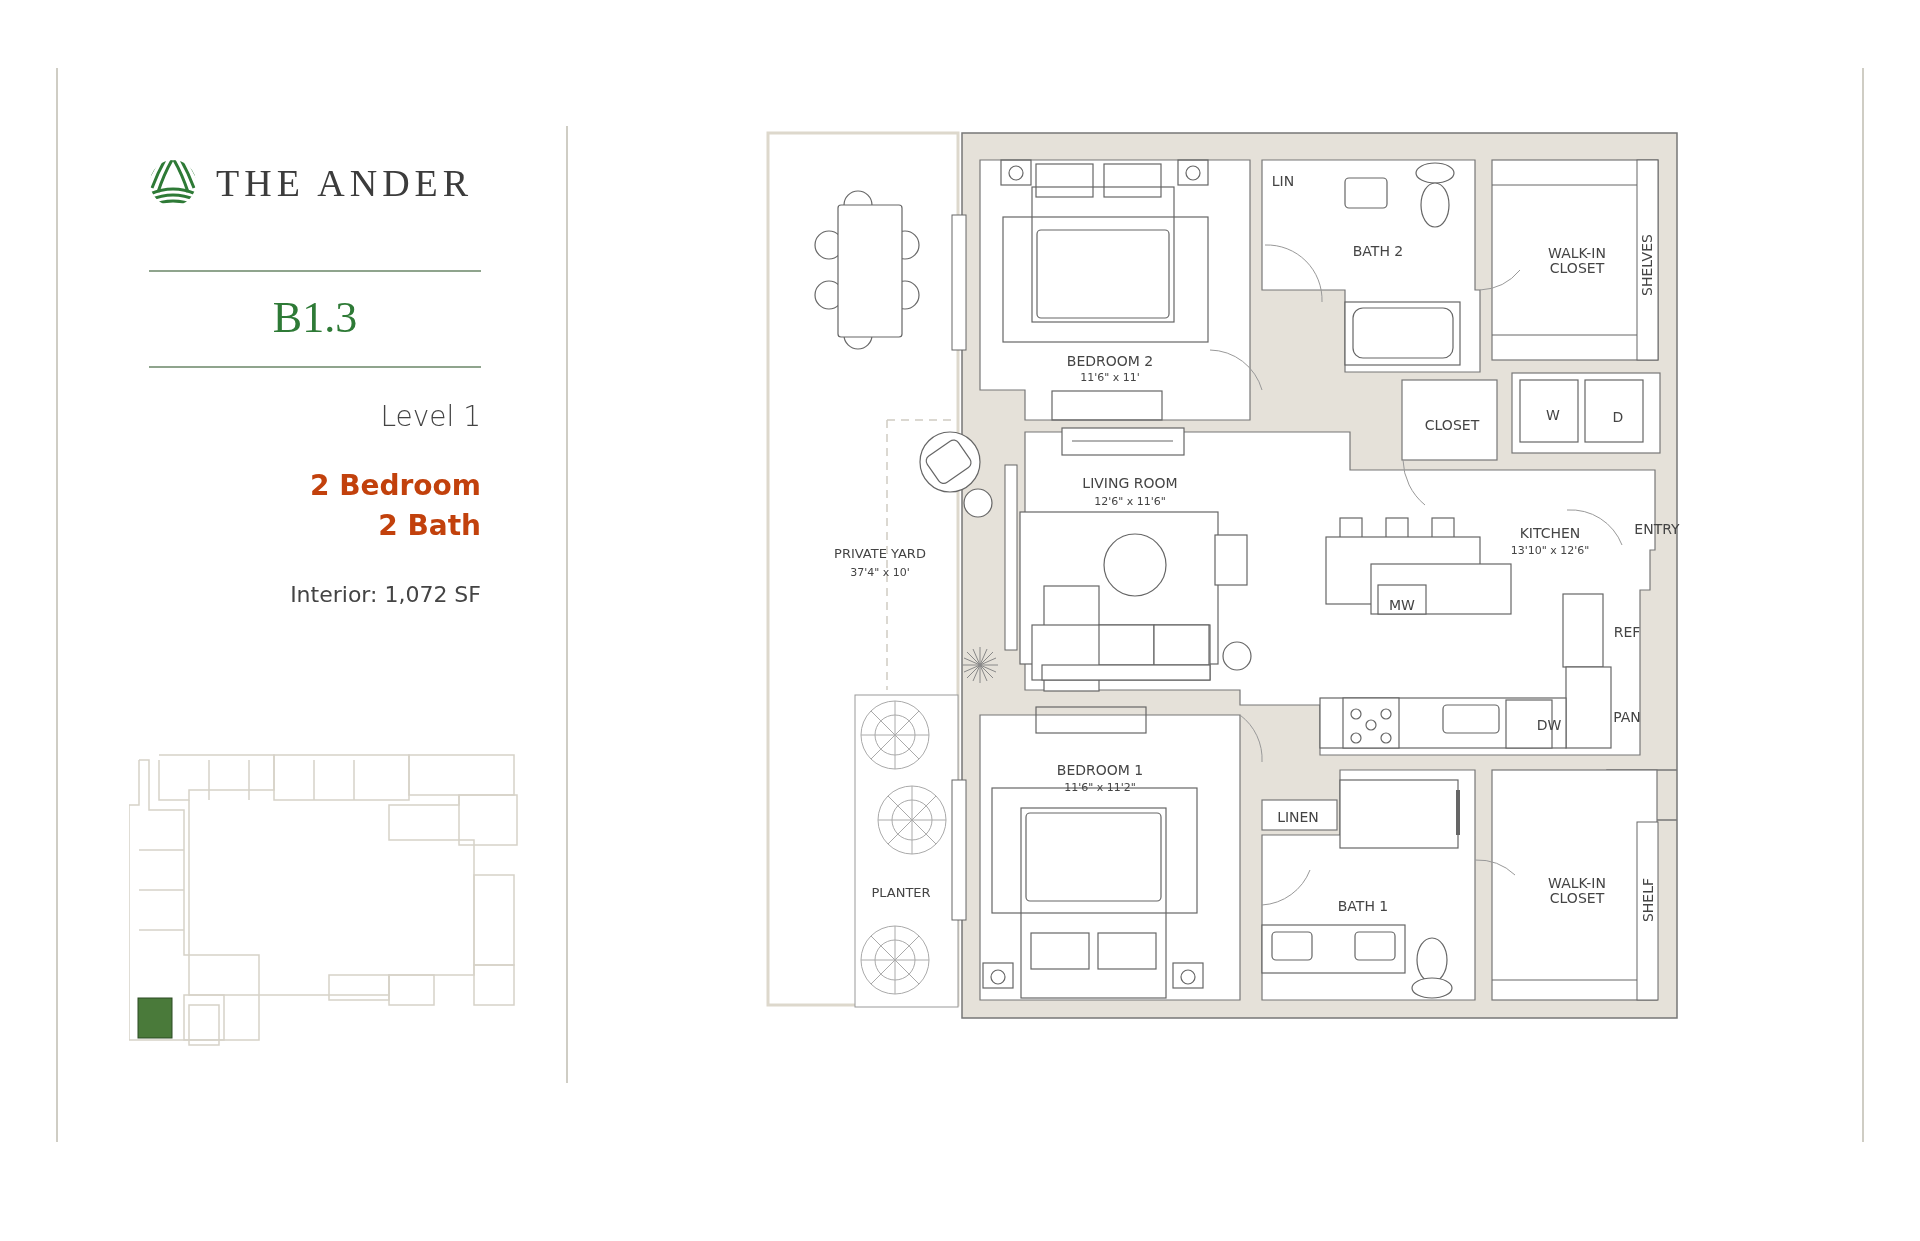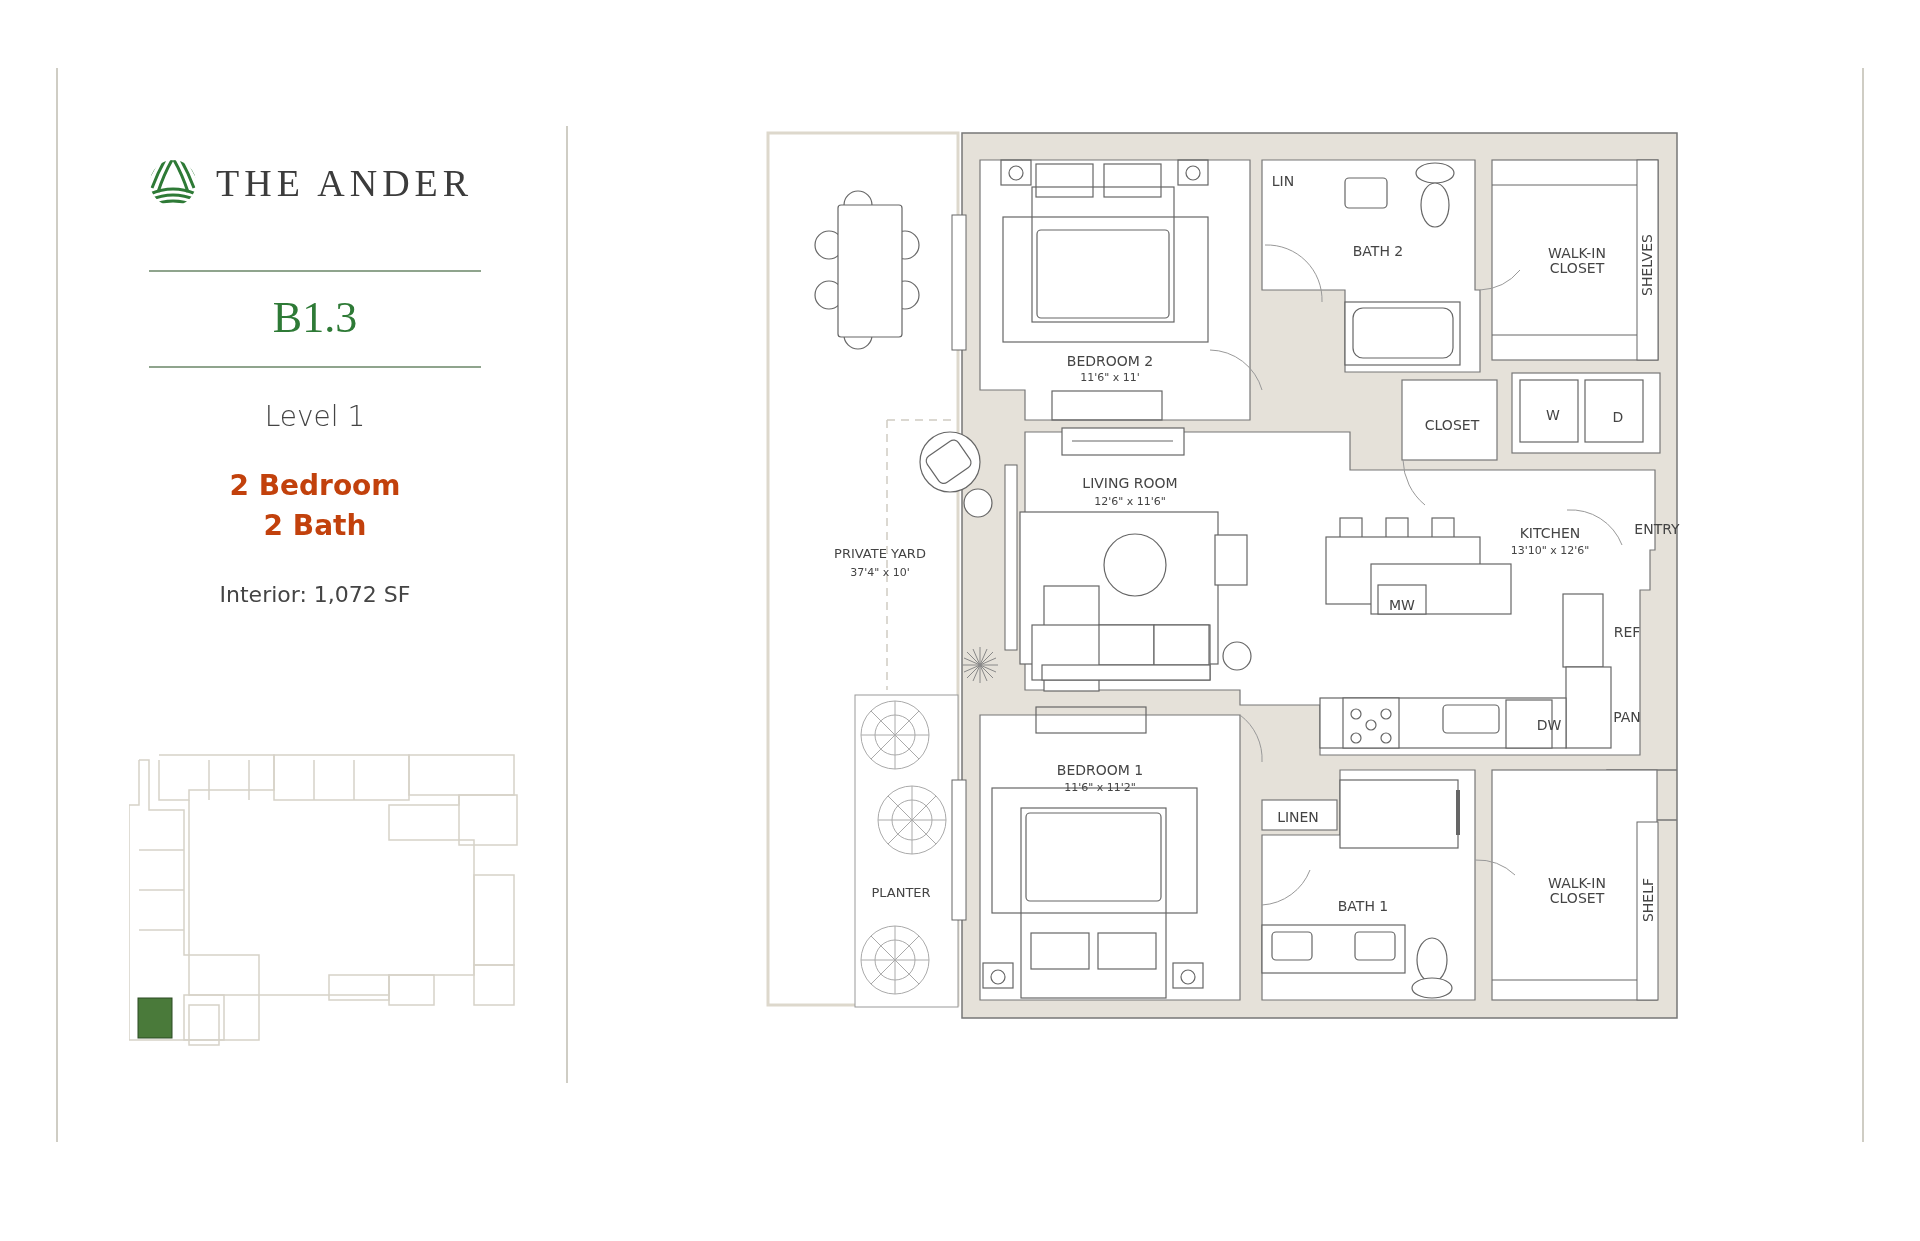--- a/index.html
+++ b/index.html
@@ -6,21 +6,21 @@
   body{width:1920px;height:1241px;position:relative;overflow:hidden;font-family:"Liberation Sans",sans-serif;color:#3a3a3a;}
   .vline{position:absolute;width:2px;background:#cfcdc4;}
   #left-border{left:56px;top:68px;height:1074px;}
   #right-border{left:1862px;top:68px;height:1074px;}
   #divider{left:566px;top:126px;height:957px;width:1.5px;}
   .logo{position:absolute;left:148px;top:158px;display:flex;align-items:center;}
   .logo-text{font-family:"Liberation Serif",serif;font-size:38px;letter-spacing:5px;color:#3c3c3c;margin-left:18px;}
   .hr{position:absolute;left:149px;width:332px;height:2px;background:#8fa48d;}
   #hr1{top:270px;} #hr2{top:366px;}
   .unit{position:absolute;left:149px;width:332px;top:292px;text-align:center;font-family:"Liberation Serif",serif;font-size:44px;font-weight:normal;color:#2e7a36;}
-  .info{position:absolute;left:149px;width:332px;text-align:center;font-family:"DejaVu Sans",sans-serif;}
+  .info{position:absolute;left:149px;width:332px;text-align:right;font-family:"DejaVu Sans",sans-serif;}
   #level{top:400px;font-size:28px;font-weight:300;color:#444;}
   #beds{top:466px;font-size:28px;font-weight:bold;line-height:40px;color:#c2410c;}
   #areas{top:574px;font-size:22px;line-height:41px;color:#444;}
   #areas .total{font-weight:bold;color:#333;}
   #keyplate{position:absolute;left:129px;top:750px;}
   #plan{position:absolute;left:0;top:0;}
   .lbl{font-family:"DejaVu Sans",sans-serif;fill:#444;}
 </style>
 </head>
 <body>

